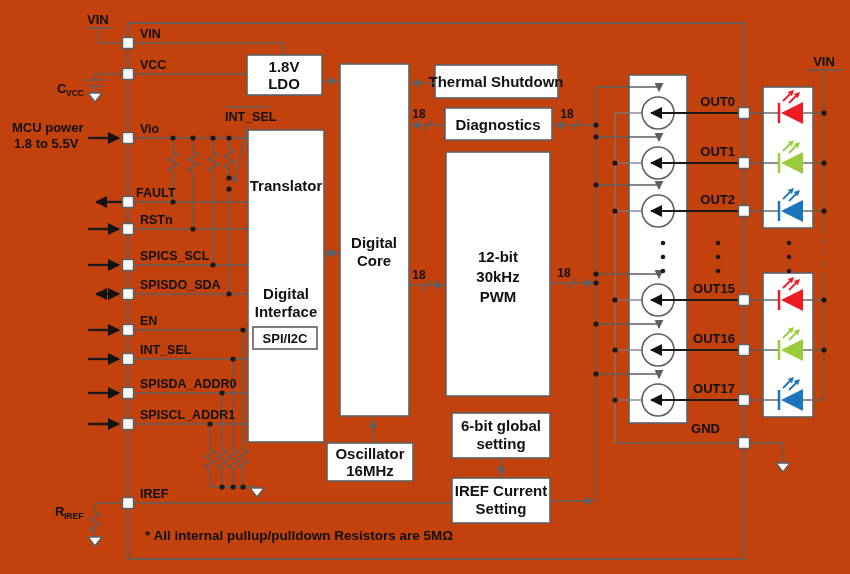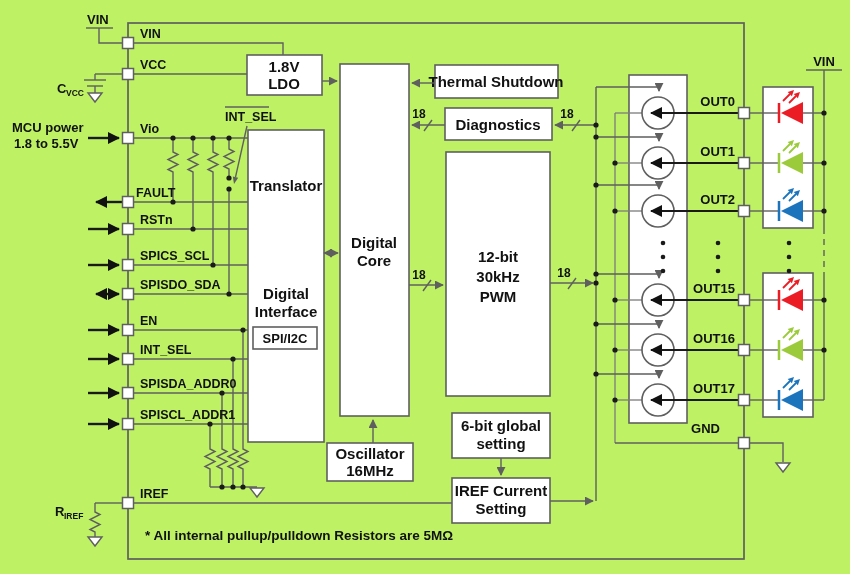--- a/index.html
+++ b/index.html
@@ -1,16 +1,16 @@
 <!DOCTYPE html>
 <html><head>
 <meta charset="utf-8">
 <style>
   html,body{margin:0;padding:0;background:#fff}
-  .stage{width:850px;height:574px;position:relative;background:#bef264}
+  .stage{width:850px;height:574px;position:relative;background:#c2410c}
   svg text{font-family:"Liberation Sans",sans-serif;font-weight:bold;fill:#111}
   .t12{font-size:12.5px}
   .t15{font-size:15px}
   .t13{font-size:13px}
   .t11{font-size:12px}
   .sub{font-size:8.5px}
   .tfoot{font-size:13.5px}
   .wire{stroke:#5f5f5f;stroke-width:1.4;fill:none}
   .wire2{stroke:#7a7a7a;stroke-width:1.3;fill:none}
   .thick{stroke:#1a1a1a;stroke-width:2.4;fill:none}

